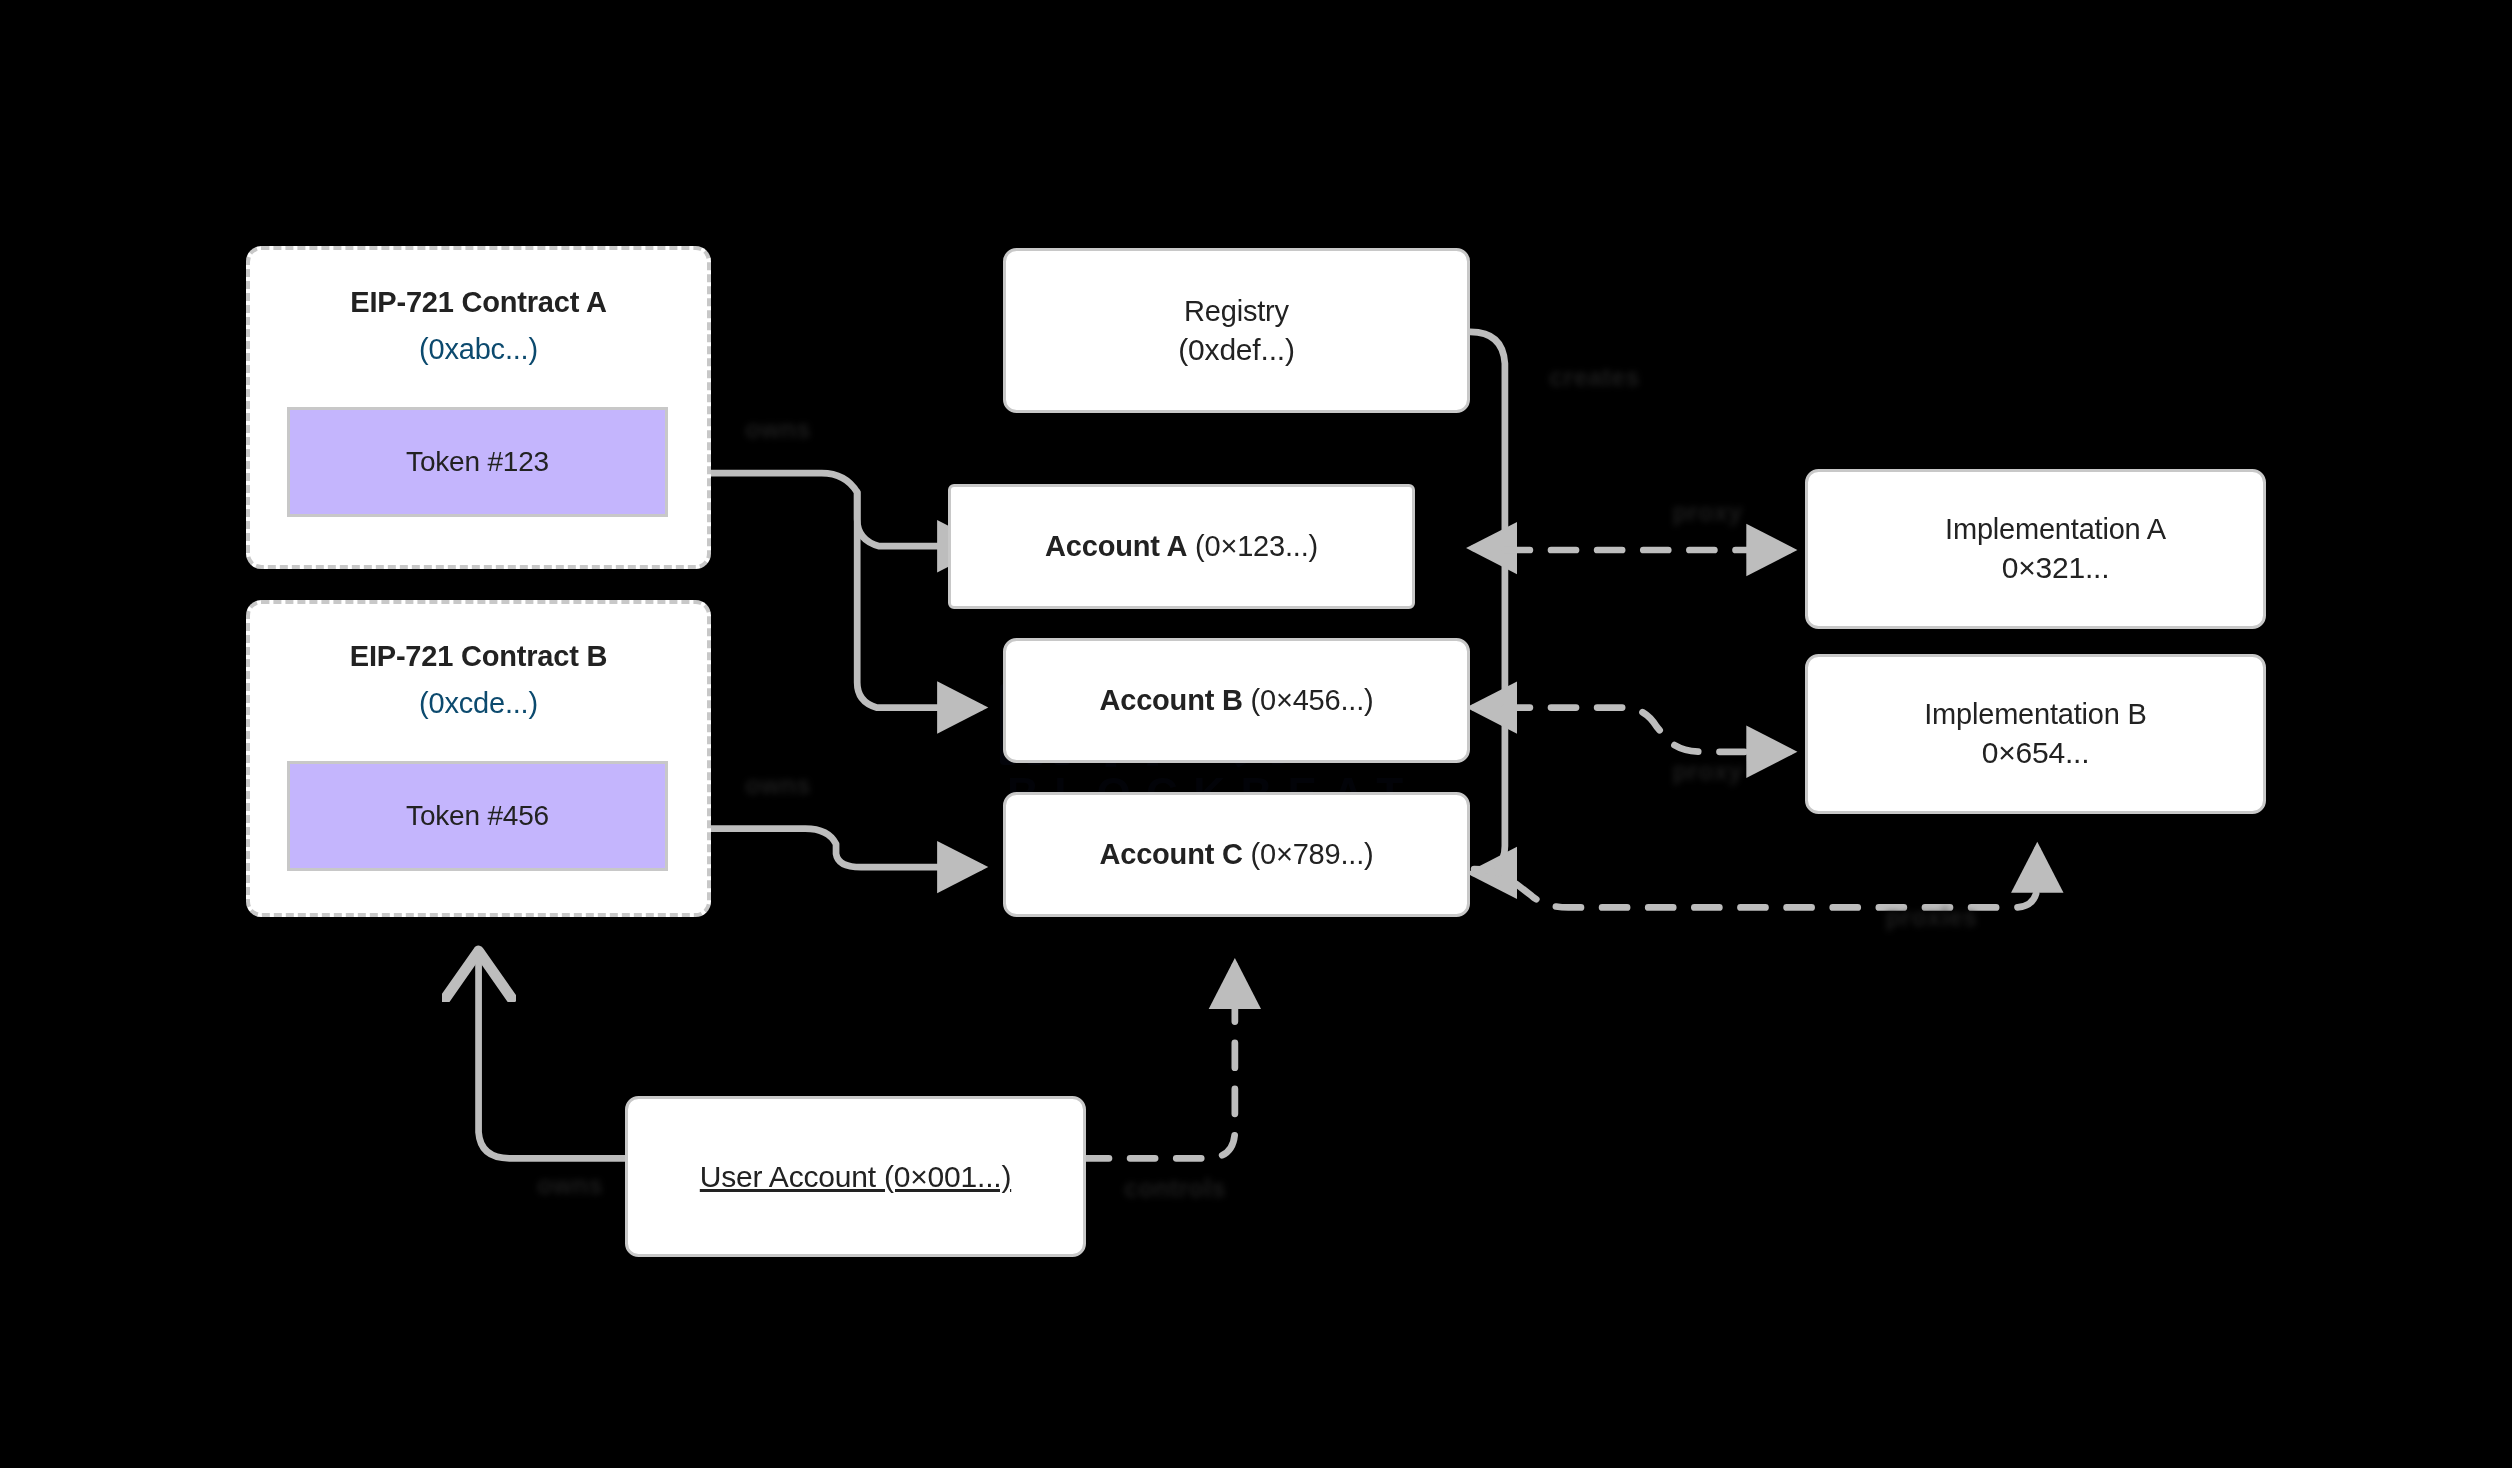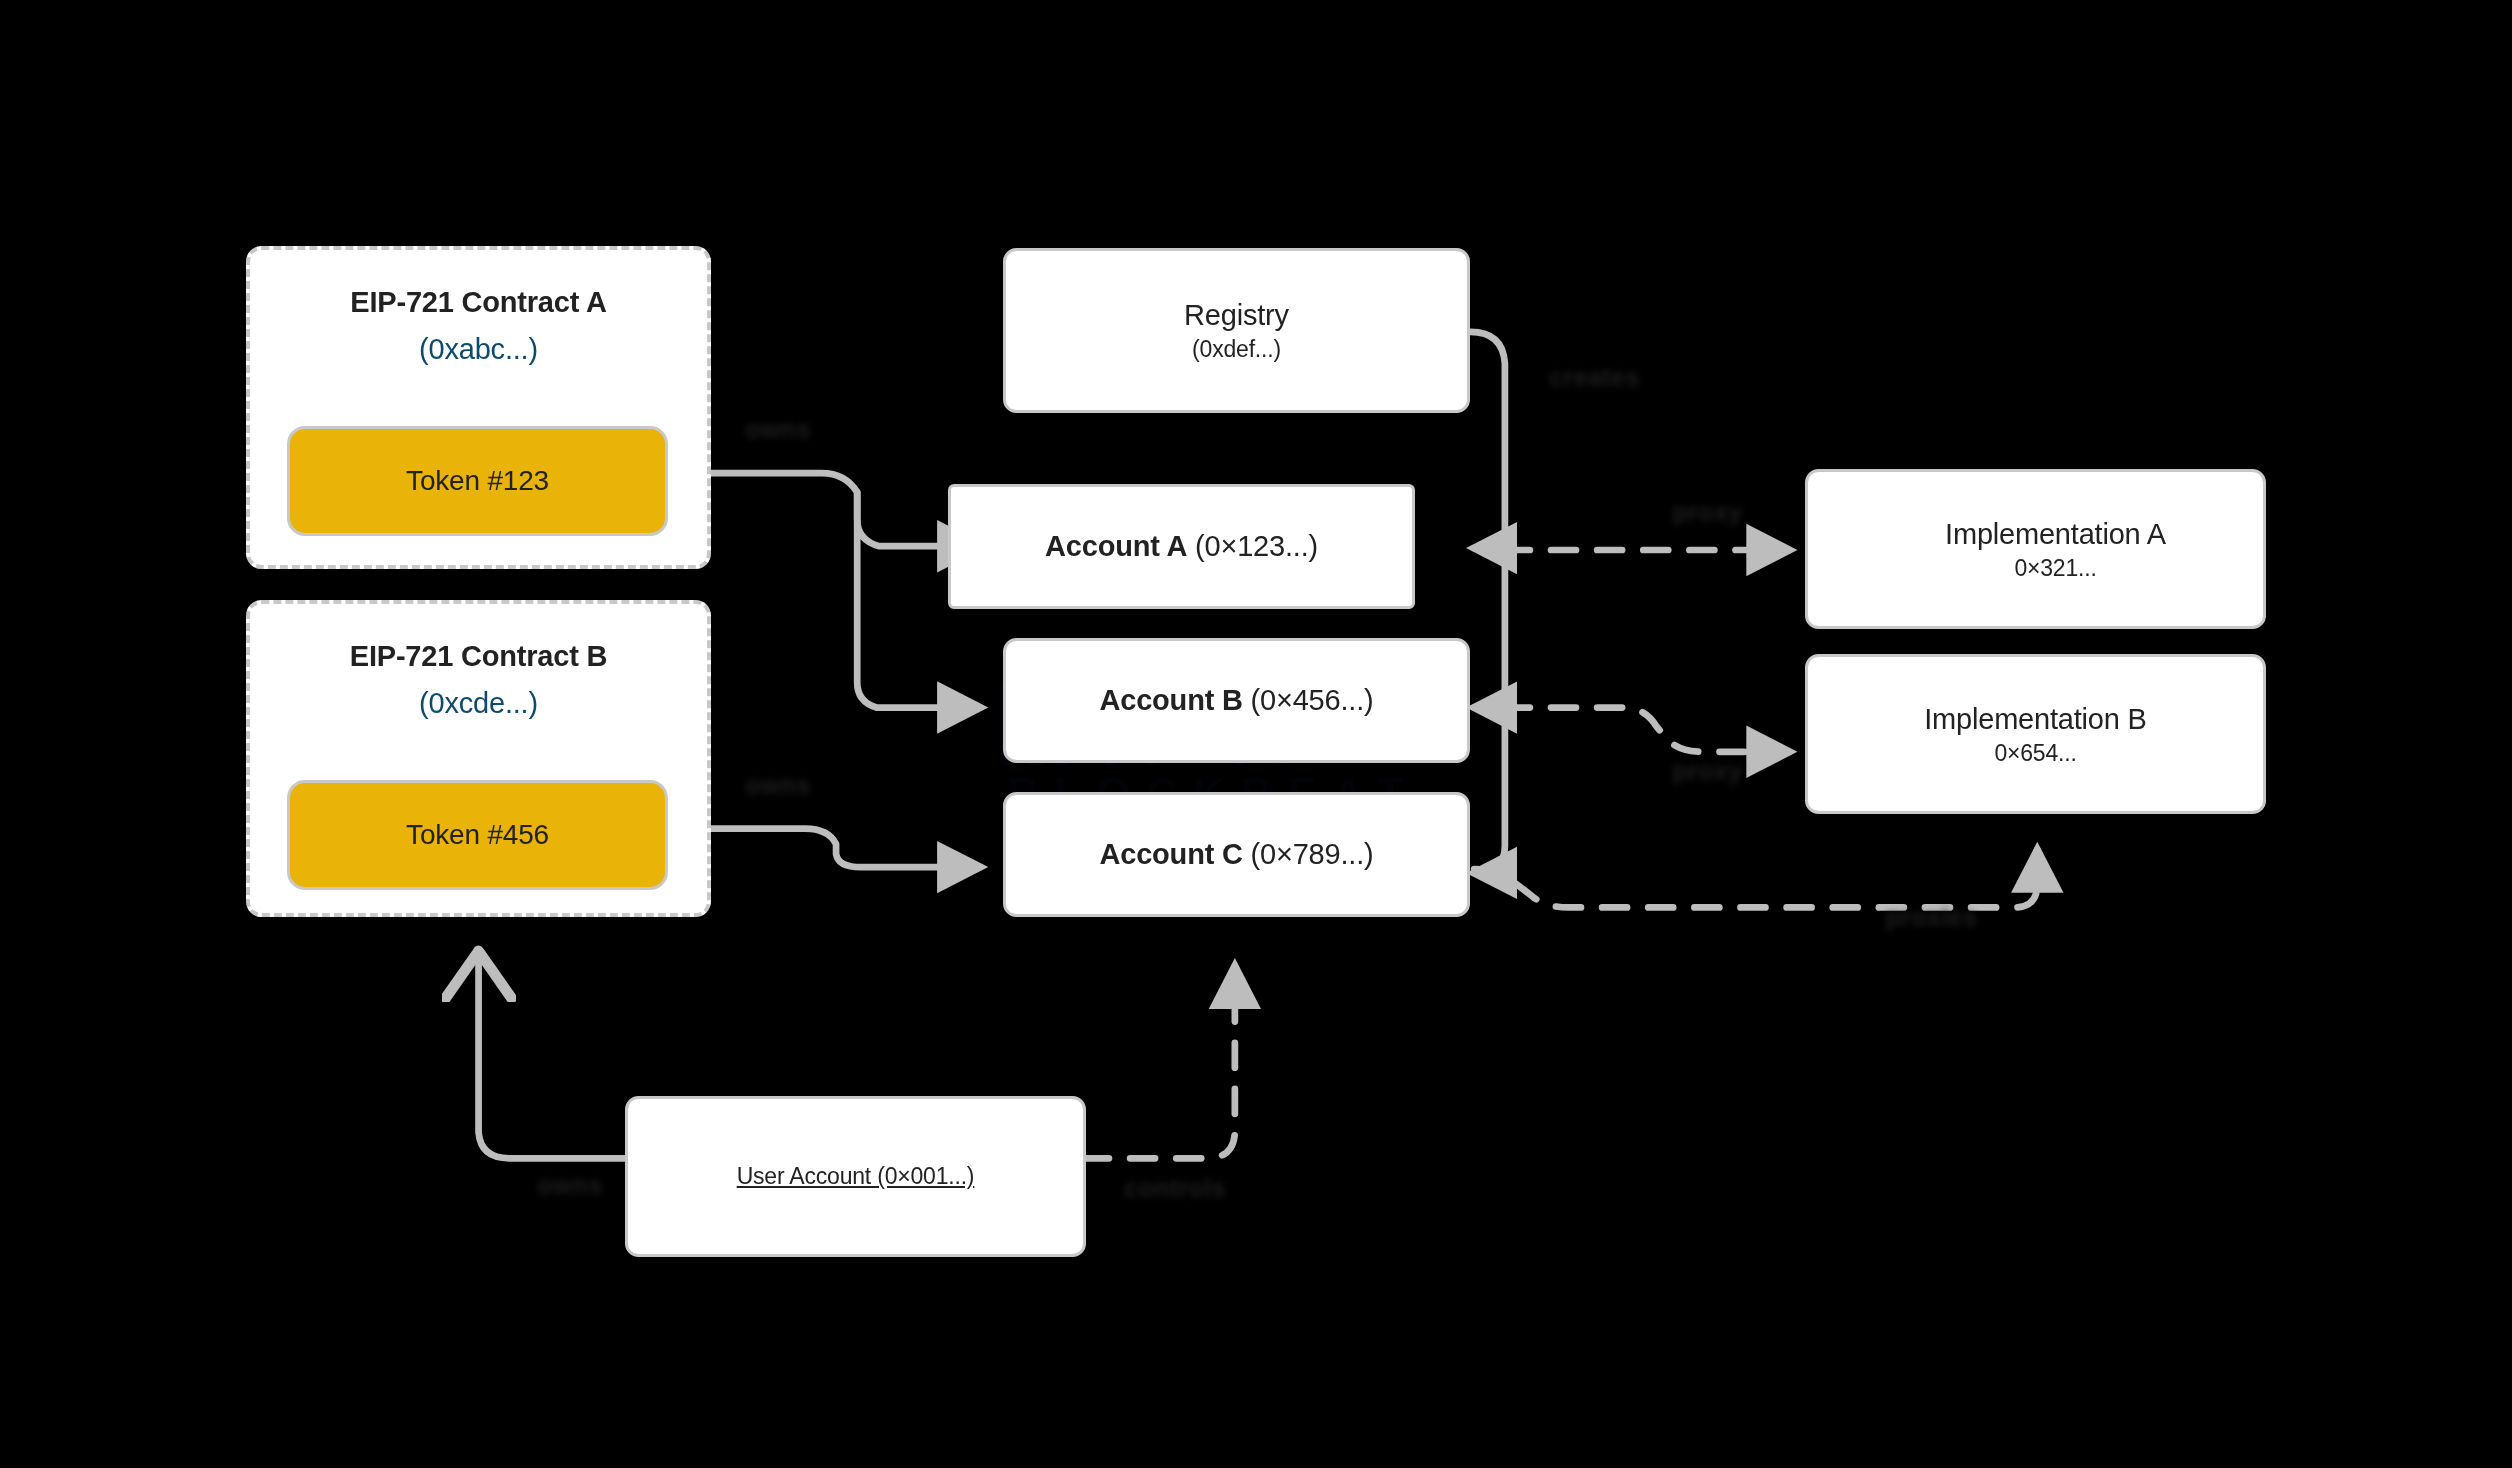--- a/index.html
+++ b/index.html
@@ -45,21 +45,21 @@
     z-index: 5;
   }
   .node .ttl {
     font-weight: normal;
     font-size: 29px;
     line-height: 1.32;
     letter-spacing: -0.2px;
   }
   .node .sub {
     font-weight: normal;
-    font-size: 23px;
+    font-size: 30px;
     line-height: 1.32;
     letter-spacing: -0.2px;
   }
   .node .inline {
     font-size: 29px;
     line-height: 1.32;
     letter-spacing: -0.2px;
   }
   .node .inline b { font-weight: bold; }
   .node .inline span { font-weight: normal; }
@@ -90,32 +90,31 @@
     top: 80px;
     text-align: center;
     font-weight: normal;
     font-size: 29px;
     line-height: 1.32;
     color: #0c4a6e;
     letter-spacing: -0.2px;
   }
   .token {
     position: absolute;
-    background: #eab308;
+    background: #c4b5fd;
     border: 3.8px solid #c8c8c8;
-    border-radius: 18px;
+    border-radius: 0;
     box-sizing: border-box;
     display: flex;
     align-items: center;
     justify-content: center;
     font-size: 28px;
     color: #222222;
     z-index: 6;
     letter-spacing: -0.2px;
-    margin-top: 19px;
   }
 
   
   .edge-label {
     position: absolute;
     z-index: 7;
     color: #1d1d1d;
     font-size: 25px;
     font-weight: bold;
     letter-spacing: 0.4px;

